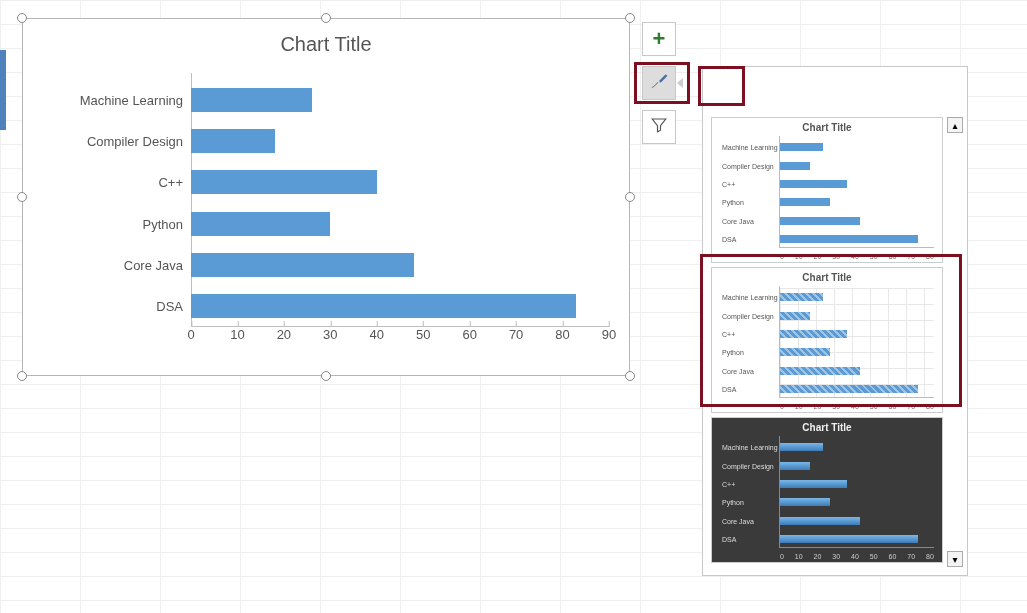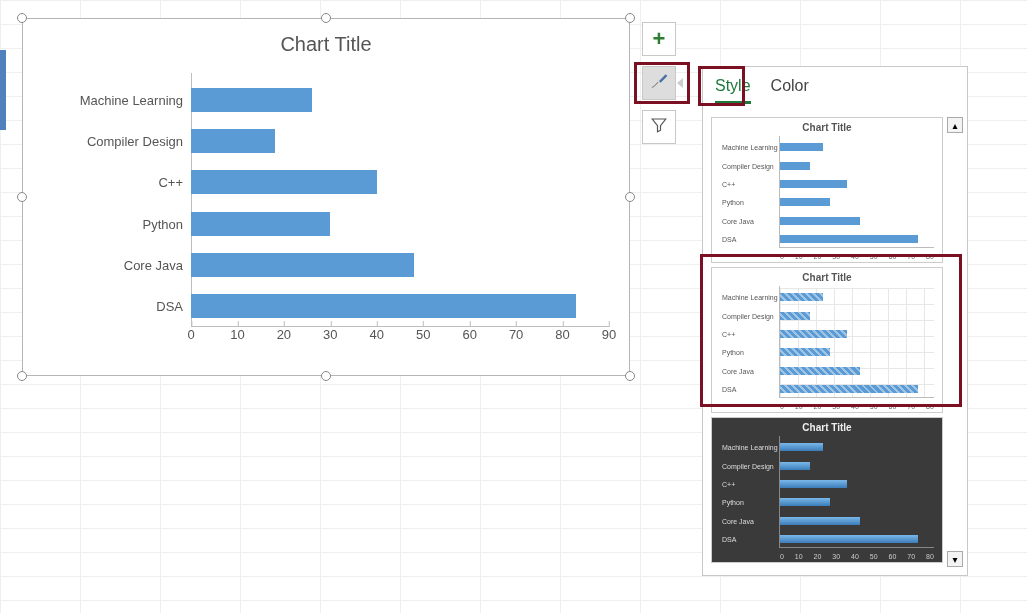--- a/index.html
+++ b/index.html
@@ -163,24 +163,20 @@
   <div class="float-btn">
     <span class="funnel-icon">
       <svg viewBox="0 0 24 24">
           <path fill="none" stroke="#555" stroke-width="1.6" d="M3 4h18l-7 9v6l-4 2v-8z"></path>
         </svg>
     </span>
   </div>
 </div>
 
 <div class="style-pane">
-  <div class="sp-tabs">
-    <div class="sp-tab active">Style</div>
-    <div class="sp-tab">Color</div>
-  </div>
   <div class="sp-body" id="sp-body">
       <div class="preview ">
         <div class="pv-title">Chart Title</div>
         <div class="pv-plot">
           <div class="pv-axis-y"></div>
           <div class="pv-axis-x"></div>
           <div class="pv-cat" style="top: 8.33333%;">Machine Learning</div>
           <div class="pv-bar" style="top: 8.33333%; width: 43.3333px;"></div>
           <div class="pv-cat" style="top: 25%;">Compiler Design</div>
           <div class="pv-bar" style="top: 25%; width: 30px;"></div>

